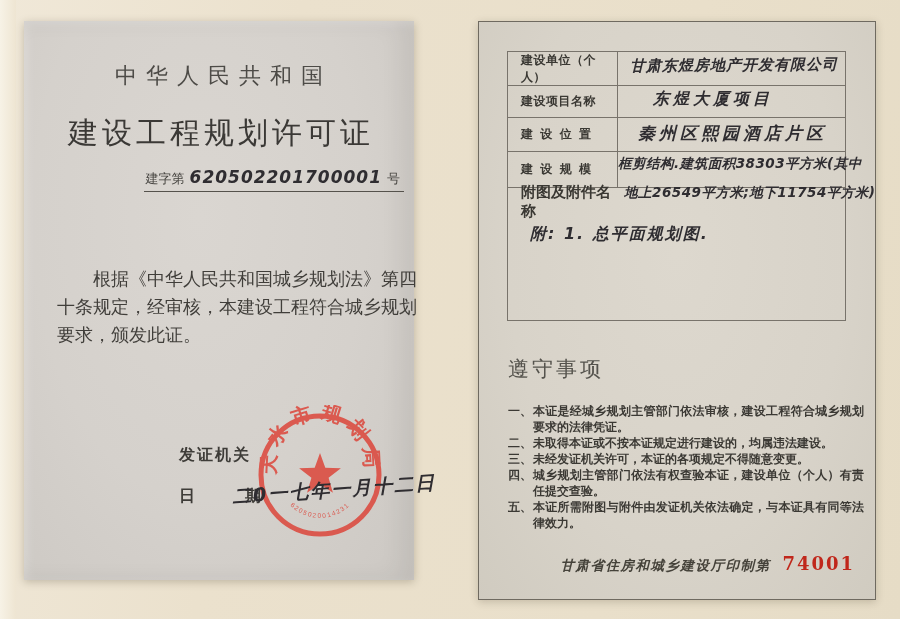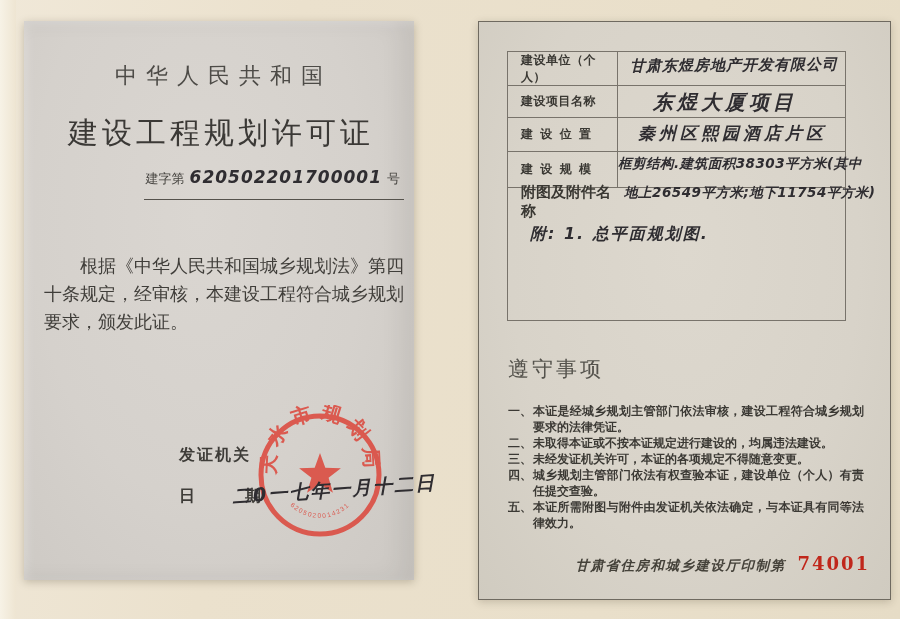--- a/index.html
+++ b/index.html
@@ -17,46 +17,45 @@
   .left-page{
     left:24px;top:21px;width:390px;height:559px;
     background:radial-gradient(ellipse at 45% 35%, #dad6d1 0%, #d5d1cc 55%, #ccc8c3 100%);
     box-shadow:0 2px 8px rgba(60,50,30,.25), inset -14px 0 22px rgba(0,0,0,.06), inset 3px 3px 10px rgba(255,255,255,.25);
   }
   .right-page{
     left:478px;top:21px;width:396px;height:577px;
     background:radial-gradient(ellipse at 50% 40%, #ddd8ce 0%, #d8d3c9 60%, #d0cbc0 100%);
     border:1px solid #6f6a60;
     box-shadow:0 2px 8px rgba(60,50,30,.22);
-    padding-left:15px;
   }
   .country{
     position:absolute;top:40px;left:0;width:100%;
     text-align:center;font-size:22px;letter-spacing:9px;text-indent:9px;
     color:#4d4b47;font-family:Liberation Sans, sans-serif;
   }
   .cert-title{
     position:absolute;top:92px;left:0;width:100%;
     text-align:center;font-size:30px;font-weight:normal;letter-spacing:4px;text-indent:4px;
     color:#3b3936;font-family:"Liberation Serif",serif;
   }
   .permit-no{
     position:absolute;top:146px;right:10px;
-    border-bottom:1.5px solid #55524c;padding:0 4px 11px 2px;
+    border-bottom:1.5px solid #55524c;padding:0 4px 3px 2px;
     white-space:nowrap;
   }
   .permit-no .pfx,.permit-no .sfx{font-size:13px;color:#45433f;font-family:"Liberation Serif",serif;}
   .hand{
     font-family:"DejaVu Sans",sans-serif;font-style:italic;color:#2f2d31;
   }
   .permit-no .num{font-size:17px;letter-spacing:1px;margin:0 5px;font-weight:600;}
   .body-text{
     position:absolute;top:227px;left:16px;width:360px;
     font-size:18px;line-height:28px;text-indent:2em;text-align:justify;
-    color:#403e3a;font-family:"Liberation Serif",serif;margin:4px;
+    color:#403e3a;font-family:"Liberation Serif",serif;margin:17px;
   }
   .issuer{
     position:absolute;left:155px;top:424px;
     font-size:16px;font-weight:bold;letter-spacing:2px;color:#3e3c38;
     font-family:"Liberation Serif",serif;
   }
   .date-row{
     position:absolute;left:155px;top:465px;width:82px;
     display:flex;justify-content:space-between;
     font-size:16px;font-weight:bold;color:#3e3c38;
@@ -83,21 +82,21 @@
     display:flex;align-items:center;padding-left:13px;
     font-size:12px;font-weight:bold;color:#3a3833;letter-spacing:.5px;
   }
   .cl1{top:0;height:33px;}
   .cl2{top:33px;height:32px;}
   .cl3{top:65px;height:34px;letter-spacing:2px;}
   .cl4{top:99px;height:36px;letter-spacing:2px;}
   .cl5{top:135px;height:30px;font-size:15px;letter-spacing:0;}
   .cell-value{position:absolute;white-space:nowrap;font-weight:600;}
   .cv1{left:122px;top:4px;font-size:15px;letter-spacing:1px;transform:rotate(-.5deg);}
-  .cv2{left:145px;top:37px;font-size:20px;letter-spacing:4px;}
+  .cv2{left:145px;top:37px;font-size:16px;letter-spacing:4px;}
   .cv3{left:130px;top:70px;font-size:17px;letter-spacing:4px;}
   .cv4a{left:110px;top:103px;font-size:13.5px;letter-spacing:.5px;}
   .cv4b{left:116px;top:132px;font-size:13.5px;letter-spacing:.5px;}
   .att1{left:22px;top:172px;font-size:16px;letter-spacing:2px;}
   .att2{left:47px;top:202px;font-size:16px;letter-spacing:2px;}
   .notice-title{
     position:absolute;left:29px;top:333px;
     font-size:21px;letter-spacing:3px;color:#55534d;font-weight:500;
     font-family:"Liberation Serif",serif;
   }

